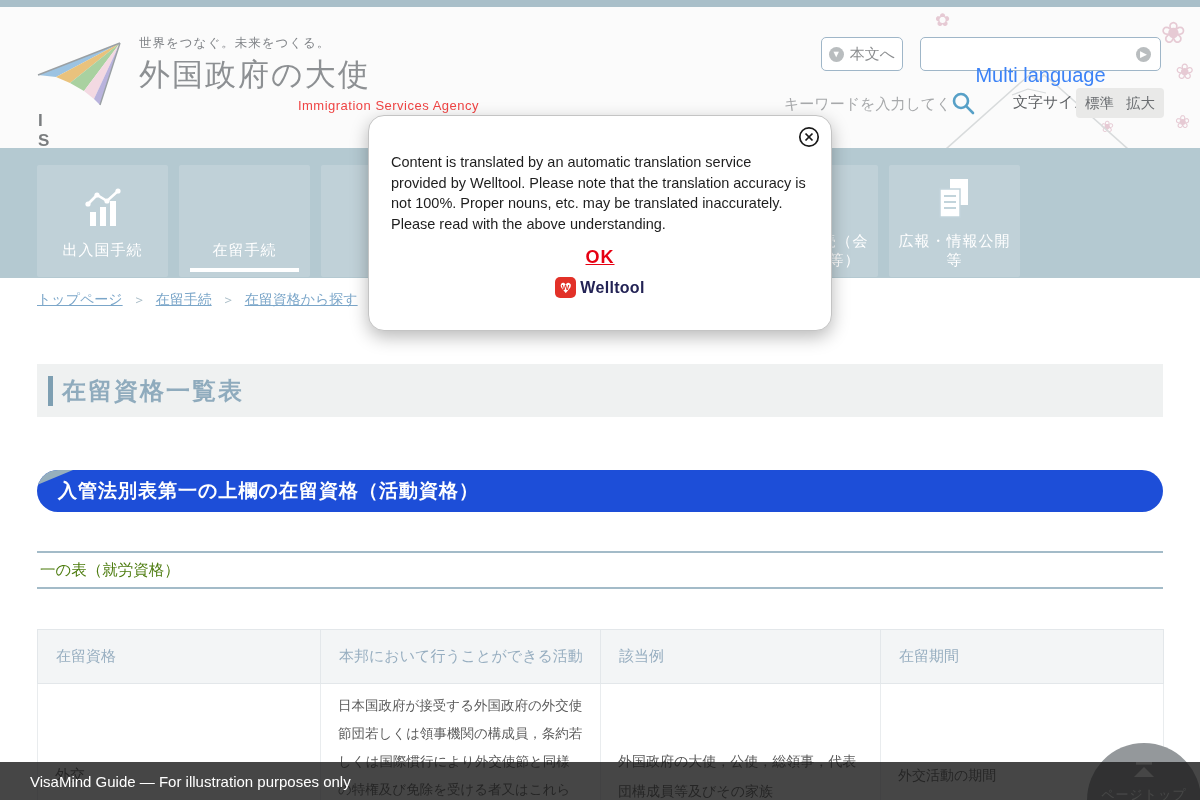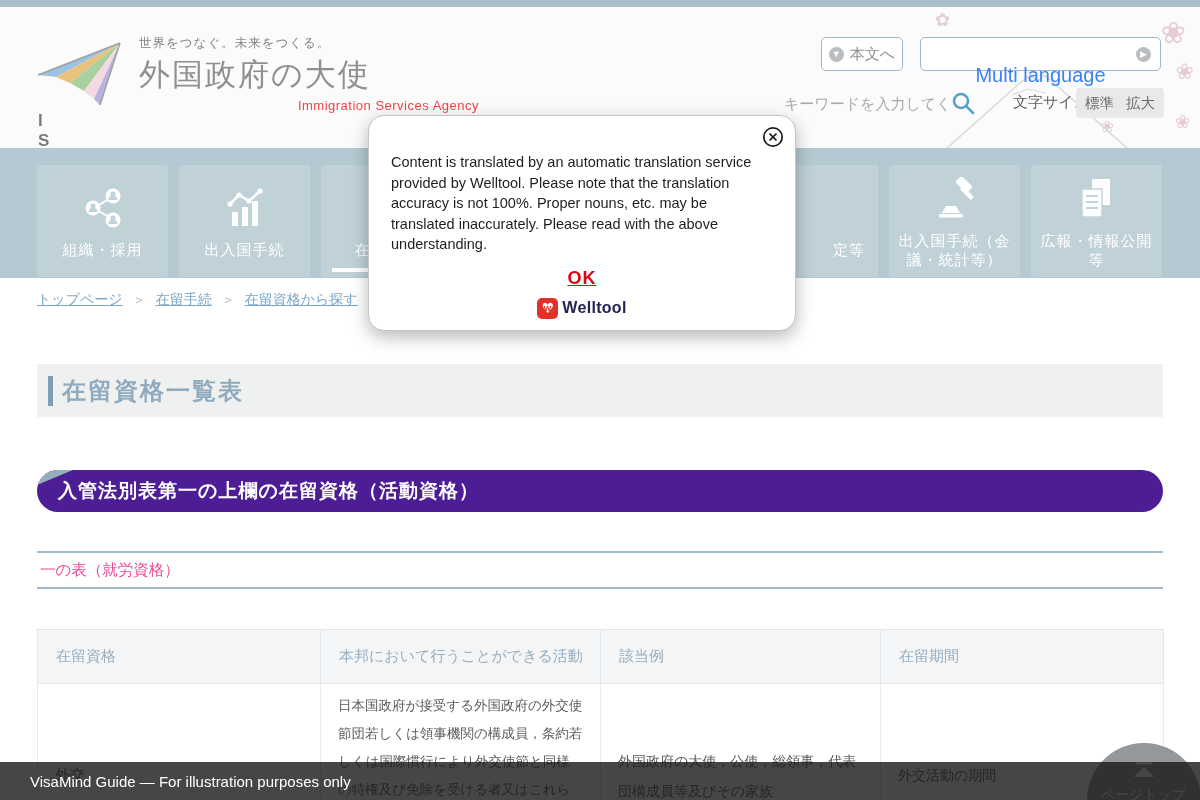--- a/index.html
+++ b/index.html
@@ -58,30 +58,30 @@
   .crumbs a { color:#7ba6c9; text-decoration:underline; cursor:pointer; }
   .crumbs .sep { color:#a8bcc6; font-size:13px; }
   .crumbs .current { color:#8a8a8a; }
 
   
   .title-band { position:absolute; left:37px; top:364px; width:1126px; height:53px; background:#eff1f1;
                 display:flex; align-items:center; }
   .title-bar { width:5px; height:30px; background:#7e9fb2; margin-left:11px; }
   .page-title { font-family:"Liberation Serif", serif; font-size:24px; color:#8fabbd; margin-left:9px; letter-spacing:2px; }
 
-  .section-banner { position:absolute; left:37px; top:470px; width:1126px; height:42px; background:#4c1d95; overflow:hidden;border-radius:21px; }
+  .section-banner { position:absolute; left:37px; top:470px; width:1126px; height:42px; background:#1d4ed8; overflow:hidden;border-radius:21px; }
   .section-banner::before { content:""; position:absolute; left:0; top:0; width:0; height:0;
                             border-top:15px solid #96afbd; border-right:36px solid transparent; }
   .section-title { font-family:"Liberation Serif", serif; font-size:19px; color:#ffffff; line-height:42px;
                    padding-left:21px; letter-spacing:1px; font-weight:bold; }
 
   .subsection { position:absolute; left:37px; top:551px; width:1126px; height:38px;
                 border-top:2px solid #a3bbc8; border-bottom:2px solid #a3bbc8;
                 display:flex; align-items:center; }
-  .subsection span { font-size:15.5px; color:#ec4899; padding-left:3px; }
+  .subsection span { font-size:15.5px; color:#4d7c0f; padding-left:3px; }
 
   table.visa { position:absolute; left:37px; top:629px; width:1126px; border-collapse:collapse; table-layout:fixed;
                border:1px solid #e3e7ea; }
   table.visa th { background:#f3f5f6; height:54px; font-weight:normal; text-align:left; padding-left:18px;
                   font-size:15px; color:#97aec0; border:1px solid #e3e7ea; }
   table.visa td { height:184px; vertical-align:middle; border:1px solid #e9ecee; background:#fff;
                   padding:0 17px; color:#5a5a5a; }
   td.c1 { font-size:15px; }
   td.c2 { font-size:13.5px; line-height:28px; }
   td.c3 { font-size:14px;  line-height:30px; }
@@ -92,21 +92,21 @@
               background:#94989b; z-index:40; cursor:pointer; text-align:center; }
   .page-top .arr { margin-top:19px; }
   .page-top .pt-label { margin-top:3px; font-size:13px; color:#ffffff; letter-spacing:1px; }
 
   
   .overlay-bar { position:absolute; left:0; top:762px; width:1200px; height:38px; background:rgba(24,24,24,0.8);
                  z-index:50; display:flex; align-items:center; }
   .overlay-bar span { color:#ffffff; font-size:15px; padding-left:30px; }
 
   
-  .modal { position:absolute; left:368px; top:115px; width:428px; height:216px; background:#ffffff;
+  .modal { position:absolute; left:368px; top:115px; width:464px; height:216px; background:#ffffff;
            border:1px solid #c4c4c4; border-radius:16px; box-shadow:0 6px 18px rgba(0,0,0,0.28); z-index:100; }
   .modal-close { position:absolute; top:10px; right:11px; cursor:pointer; width:22px; height:22px; }
   .modal-text { margin:36px 22px 0 22px; font-size:14.5px; line-height:20.5px; color:#1e1e1e; }
   .modal-ok { display:block; text-align:center; margin-top:13px; }
   .modal-ok a { font-size:18px; font-weight:bold; color:#e60012; text-decoration:underline; cursor:pointer; letter-spacing:1px; }
   .brand-row { display:flex; align-items:center; justify-content:center; margin-top:9px; gap:4px; cursor:pointer; }
   .brand-mark { position:relative; width:21px; height:21px; background:#e23128; border-radius:5px;
                 display:flex; align-items:center; justify-content:center; }
   .brand-mark .heart { color:#ffffff; font-size:14px; line-height:1; font-family:"DejaVu Sans",sans-serif; }
   .brand-mark .w { position:absolute; top:6px; left:6.5px; font-size:8px; font-weight:bold; color:#e23128; }
@@ -171,38 +171,20 @@
       <div class="fs-pill">
         <span>標準</span>
         <span>拡大</span>
       </div>
     </div>
   </div>
 
   <div class="nav">
     <div class="nav-inner">
 
-      <div class="tile">
-        <span class="ico">
-          <svg width="46" height="46" viewBox="0 0 46 46">
-            <line x1="14" y1="22" x2="32" y2="11" stroke="#fff" stroke-width="2"></line>
-            <line x1="14" y1="22" x2="32" y2="33" stroke="#fff" stroke-width="2"></line>
-            <circle cx="13" cy="22" r="7.5" fill="#fff"></circle>
-              <circle cx="13" cy="20" r="2.6" fill="#c2d4db"></circle>
-              <path d="M8.5 26 a4.5 4.5 0 0 1 9 0 z" fill="#c2d4db"></path>
-            <circle cx="33" cy="10" r="7.5" fill="#fff"></circle>
-              <circle cx="33" cy="8" r="2.6" fill="#c2d4db"></circle>
-              <path d="M28.5 14 a4.5 4.5 0 0 1 9 0 z" fill="#c2d4db"></path>
-            <circle cx="33" cy="34" r="7.5" fill="#fff"></circle>
-              <circle cx="33" cy="32" r="2.6" fill="#c2d4db"></circle>
-              <path d="M28.5 38 a4.5 4.5 0 0 1 9 0 z" fill="#c2d4db"></path>
-          </svg>
-        </span>
-        <span class="tlabel">組織・採用</span>
-      </div>
 
       <div class="tile">
         <span class="ico">
           <svg width="46" height="46" viewBox="0 0 46 46">
             <rect x="10" y="26" width="6" height="14" fill="#fff"></rect>
             <rect x="20" y="21" width="6" height="19" fill="#fff"></rect>
             <rect x="30" y="15" width="6" height="25" fill="#fff"></rect>
             <polyline points="8,18 17,9 27,15 38,5" fill="none" stroke="#fff" stroke-width="2.6"></polyline>
             <circle cx="8" cy="18" r="2.6" fill="#fff"></circle>
               <circle cx="17" cy="9" r="2.6" fill="#fff"></circle>

